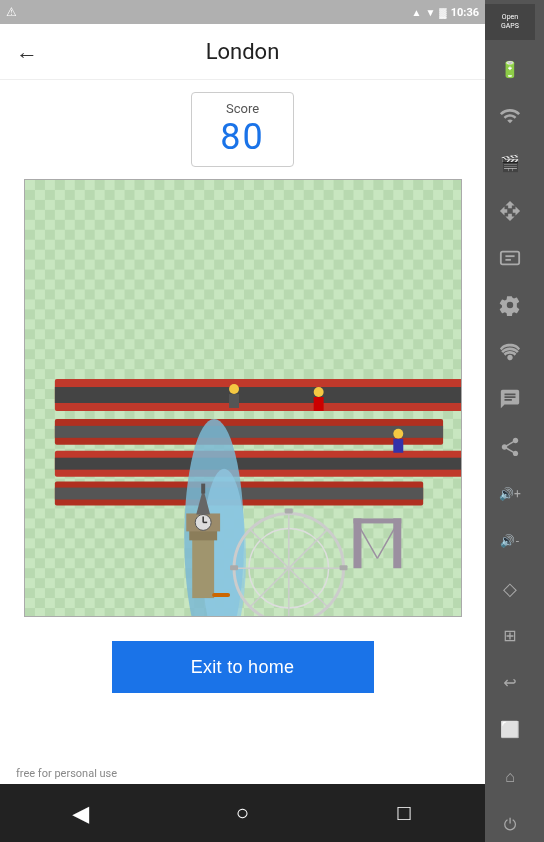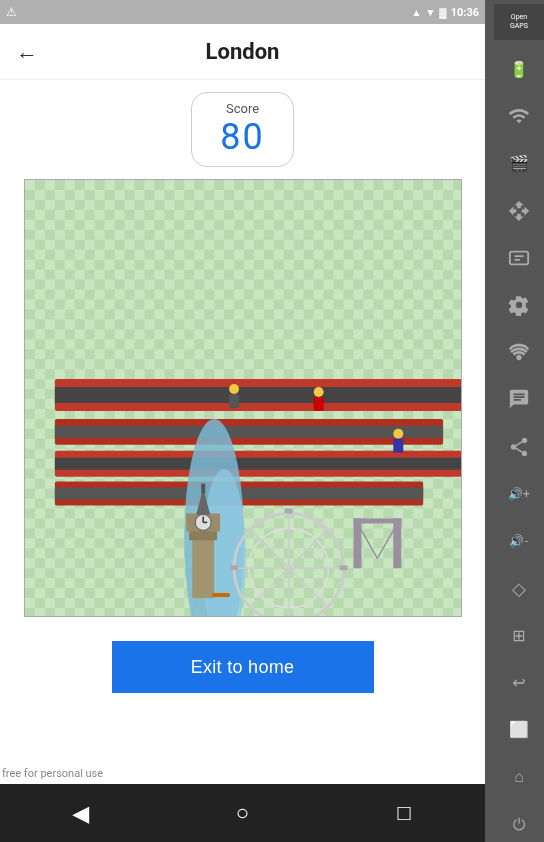--- a/index.html
+++ b/index.html
@@ -34,21 +34,21 @@
 
     
     #right-panel {
       position: absolute;
       top: 0; right: 0;
       width: 59px;
       height: 842px;
       background: #555;
       display: flex;
       flex-direction: column;
-      align-items: flex-end;
+      align-items: flex-start;
       padding-top: 4px;
       gap: 11px;
     }
     #right-panel .rp-item {
       width: 50px;
       height: 42px;
       display: flex;
       align-items: center;
       justify-content: center;
       color: #ccc;
@@ -88,32 +88,32 @@
       border-bottom: 1px solid #eee;
     }
     #back-button {
       font-size: 22px;
       color: #333;
       cursor: pointer;
       margin-right: 16px;
     }
     #page-title {
       font-size: 22px;
-      font-weight: 700;
+      font-weight: 400;
       color: #222;
       flex: 1;
       text-align: center;
       margin-right: 38px;
     }
 
     
     #score-container {
       margin-top: 12px;
       border: 1px solid #ccc;
-      border-radius: 16px;
+      border-radius: 4px;
       padding: 8px 28px;
       text-align: center;
       background: #fff;
     }
     #score-label {
       font-size: 13px;
       color: #555;
     }
     #score-value {
       font-size: 36px;
@@ -178,21 +178,21 @@
       align-items: center;
       justify-content: center;
       width: 60px;
       height: 40px;
     }
 
     
     #watermark {
       position: absolute;
       bottom: 62px;
-      left: 2px;
+      left: 16px;
       font-size: 11px;
       color: #888;
       pointer-events: none;
     }
 
     
     #game-svg {
       position: absolute;
       top: 0; left: 0;
       width: 100%;

